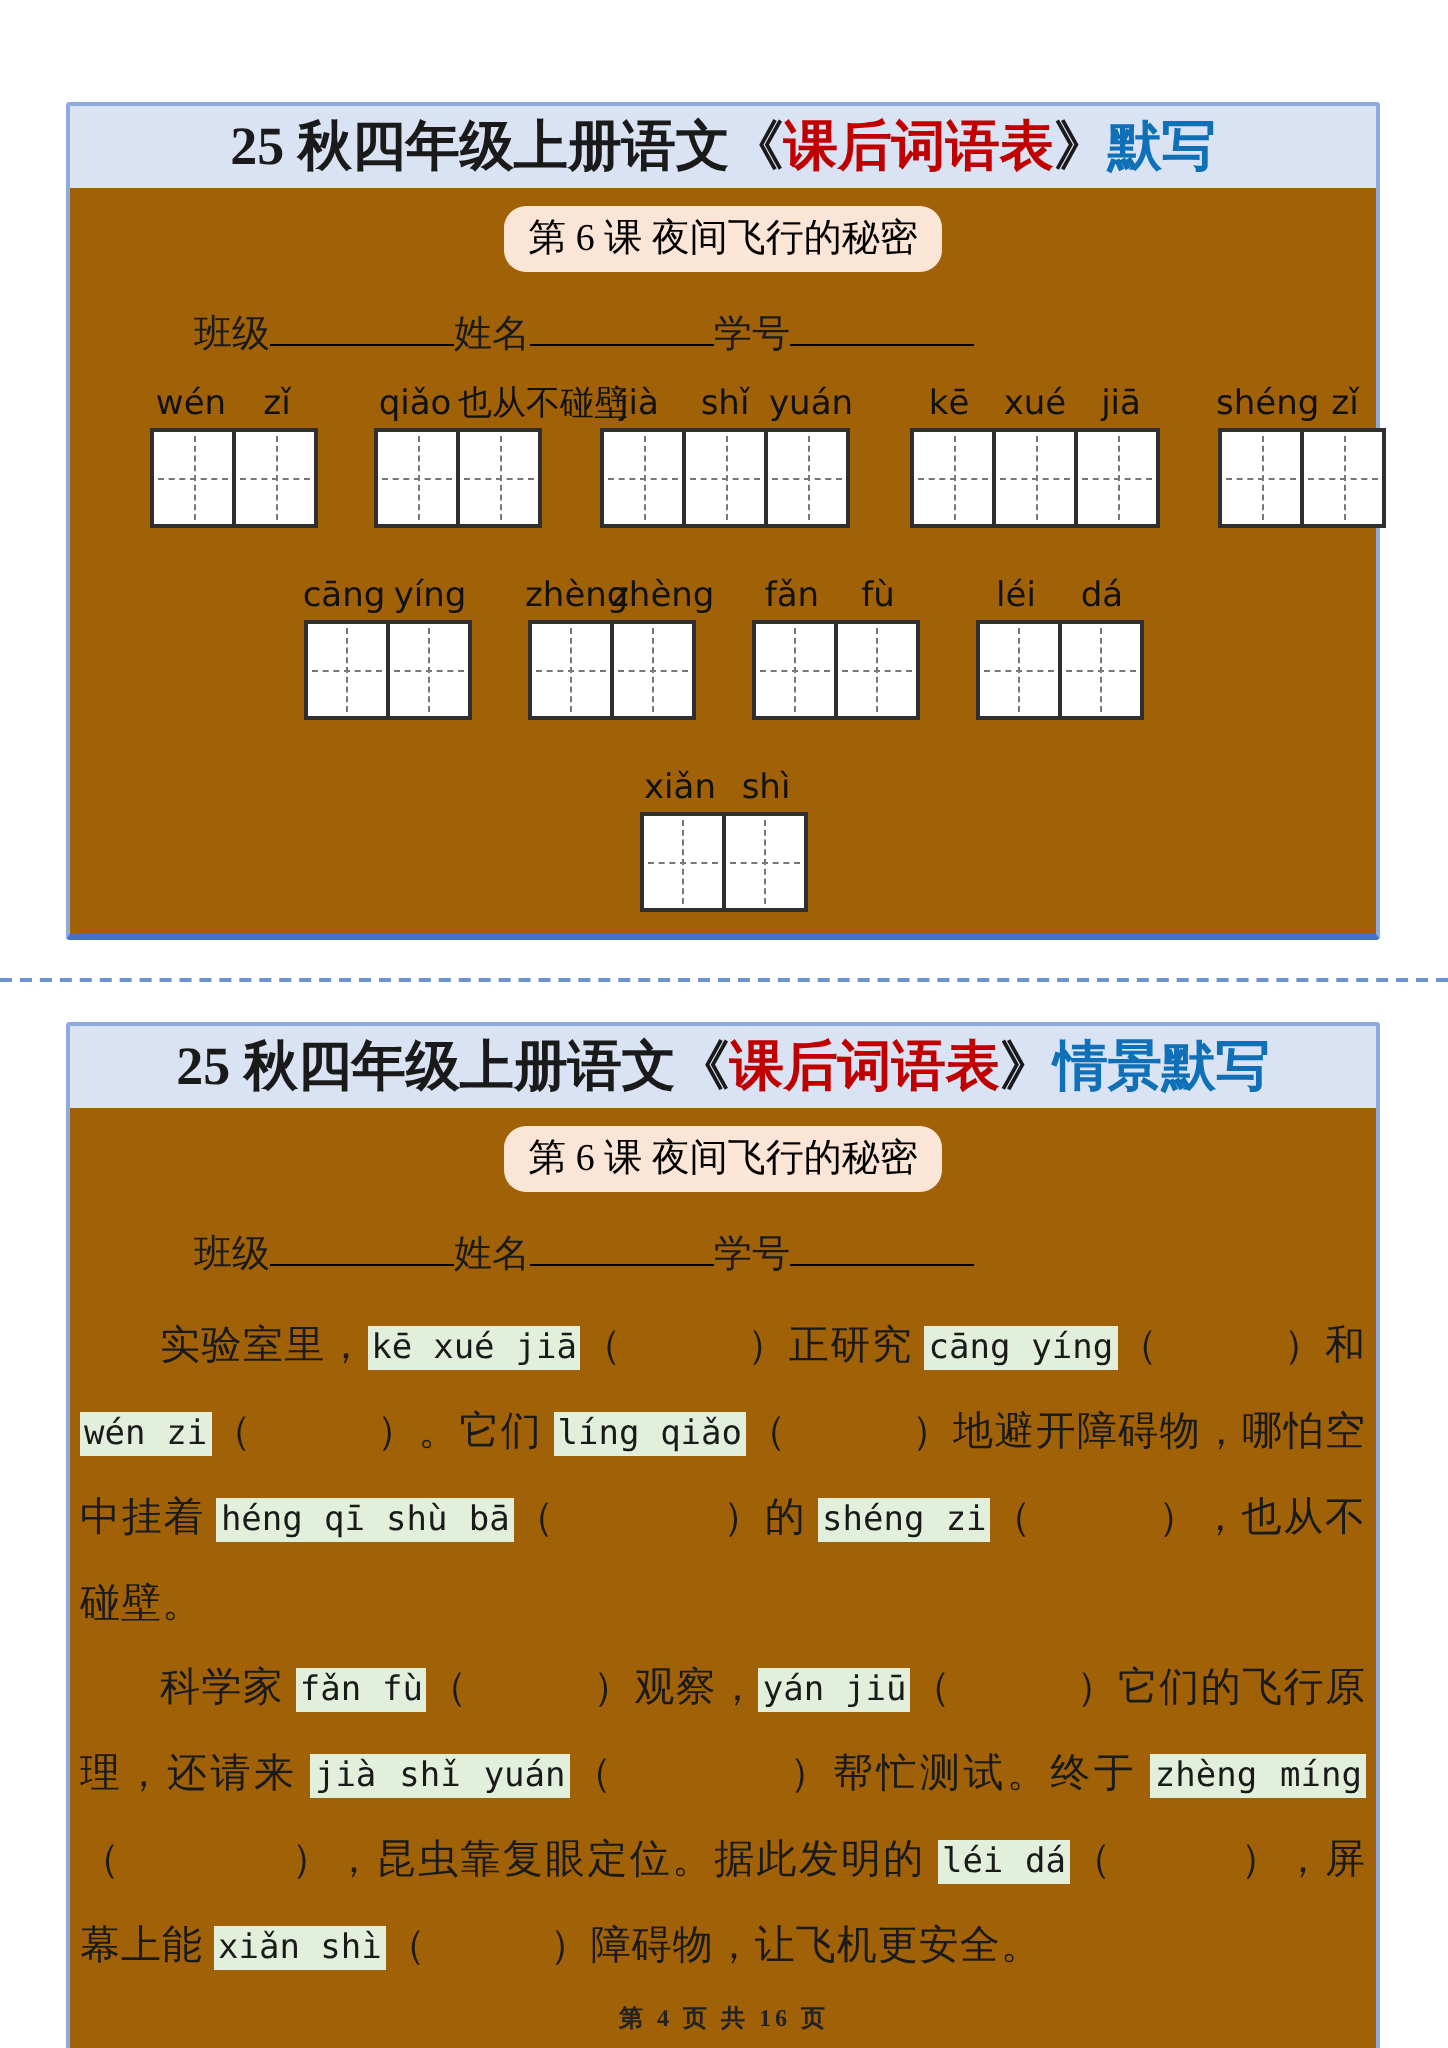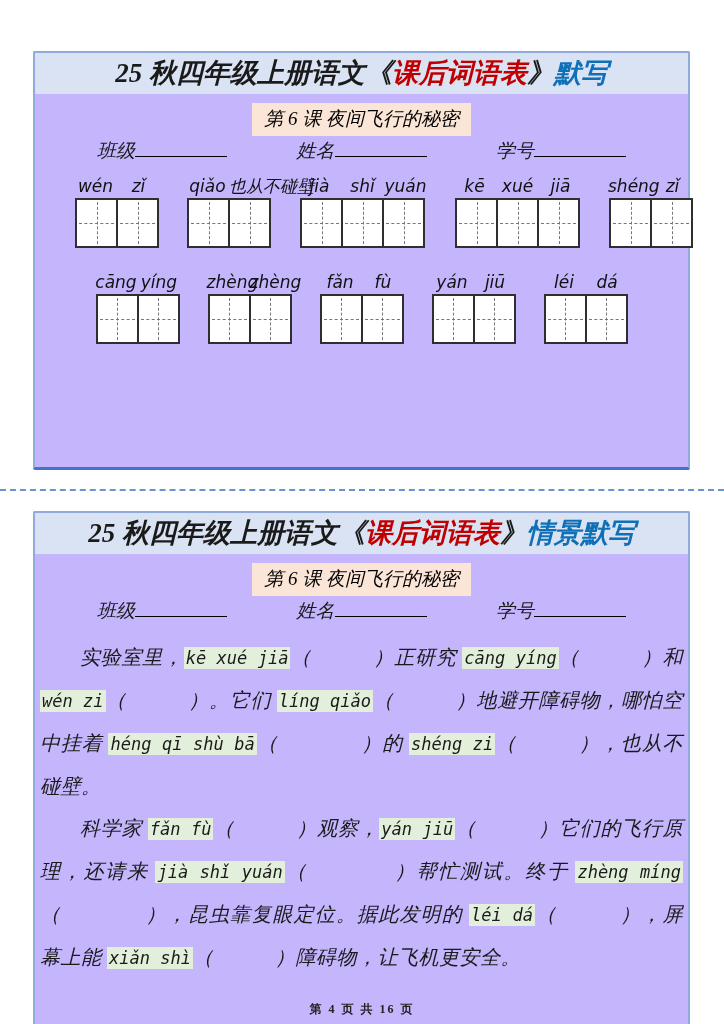--- a/index.html
+++ b/index.html
@@ -2,39 +2,39 @@
 <html><head>
 <meta charset="utf-8">
 <style>
   html,body{margin:0;padding:0;}
   body{
     width:724px;height:1024px;position:relative;background:#ffffff;
     font-family:"Liberation Serif","DejaVu Serif",serif;color:#1a1a1a;
     overflow:hidden;
   }
   .panel{
-    position:absolute;left:33px;width:657px;box-sizing:border-box;background:#c4b5fd;
-    border:2px solid #8faadc;border-bottom:3px solid #4472c4;border-radius:2px;font-style:italic;
+    position:absolute;left:33px;width:657px;box-sizing:border-box;background:#a16207;
+    border:2px solid #8faadc;border-bottom:3px solid #4472c4;border-radius:2px;
   }
   #panel1{top:51px;height:419px;}
   #panel2{top:511px;height:526px;}
   .band{
     background:#dae3f3;text-align:center;padding:4px 0 5px;
     font-size:27px;font-weight:bold;line-height:32px;white-space:nowrap;
   }
   .band .red{color:#c00000;}
   .band .blue{color:#0f70b8;}
   .lesson-wrap{text-align:center;margin-top:9px;}
   .lesson{
     display:inline-block;background:#fbe5d6;color:#000;
-    font-size:19px;padding:3px 12px 4px;
+    font-size:19px;padding:3px 12px 4px;border-radius:11px;
   }
   .fields{
-    display:flex;justify-content:space-between;align-items:flex-end;
-    padding:0 62px;font-size:19px;
+    display:flex;justify-content:flex-start;align-items:flex-end;
+    padding:0 62px;margin-top:16px;font-size:19px;
   }
   .field{white-space:nowrap;}
   .blank-line{
     display:inline-block;width:92px;border-bottom:1.5px solid #000;
     height:1.05em;vertical-align:baseline;
   }
   
   .grids{margin-top:6px;}
   .grid-row{display:flex;justify-content:center;gap:26px;margin-top:24px;}
   .grid-row:first-child{margin-top:12px;margin-left:45px;}
@@ -182,40 +182,40 @@
               <span class="syllable">fǎn</span>
               <span class="syllable">fù</span>
             </div>
             <div class="cells">
               <div class="cell"></div>
               <div class="cell"></div>
             </div>
           </div>
           <div class="word-group">
             <div class="syllables">
-              <span class="syllable">yán</span>
-              <span class="syllable">jiū</span>
-            </div>
-            <div class="cells">
-              <div class="cell"></div>
-              <div class="cell"></div>
-            </div>
-          </div>
-          <div class="word-group">
-            <div class="syllables">
               <span class="syllable">léi</span>
               <span class="syllable">dá</span>
             </div>
             <div class="cells">
               <div class="cell"></div>
               <div class="cell"></div>
             </div>
           </div>
         </div>
         <div class="grid-row">
+          <div class="word-group">
+            <div class="syllables">
+              <span class="syllable">xiǎn</span>
+              <span class="syllable">shì</span>
+            </div>
+            <div class="cells">
+              <div class="cell"></div>
+              <div class="cell"></div>
+            </div>
+          </div>
         </div>
       </div>
   </section>
 
   <div class="separator"></div>
 
   <section class="panel" id="panel2">
     <header class="band">
       <span>25 秋四年级上册语文</span><span>《</span><span class="red">课后词语表</span><span>》</span><span class="blue">情景默写</span>
     </header>

